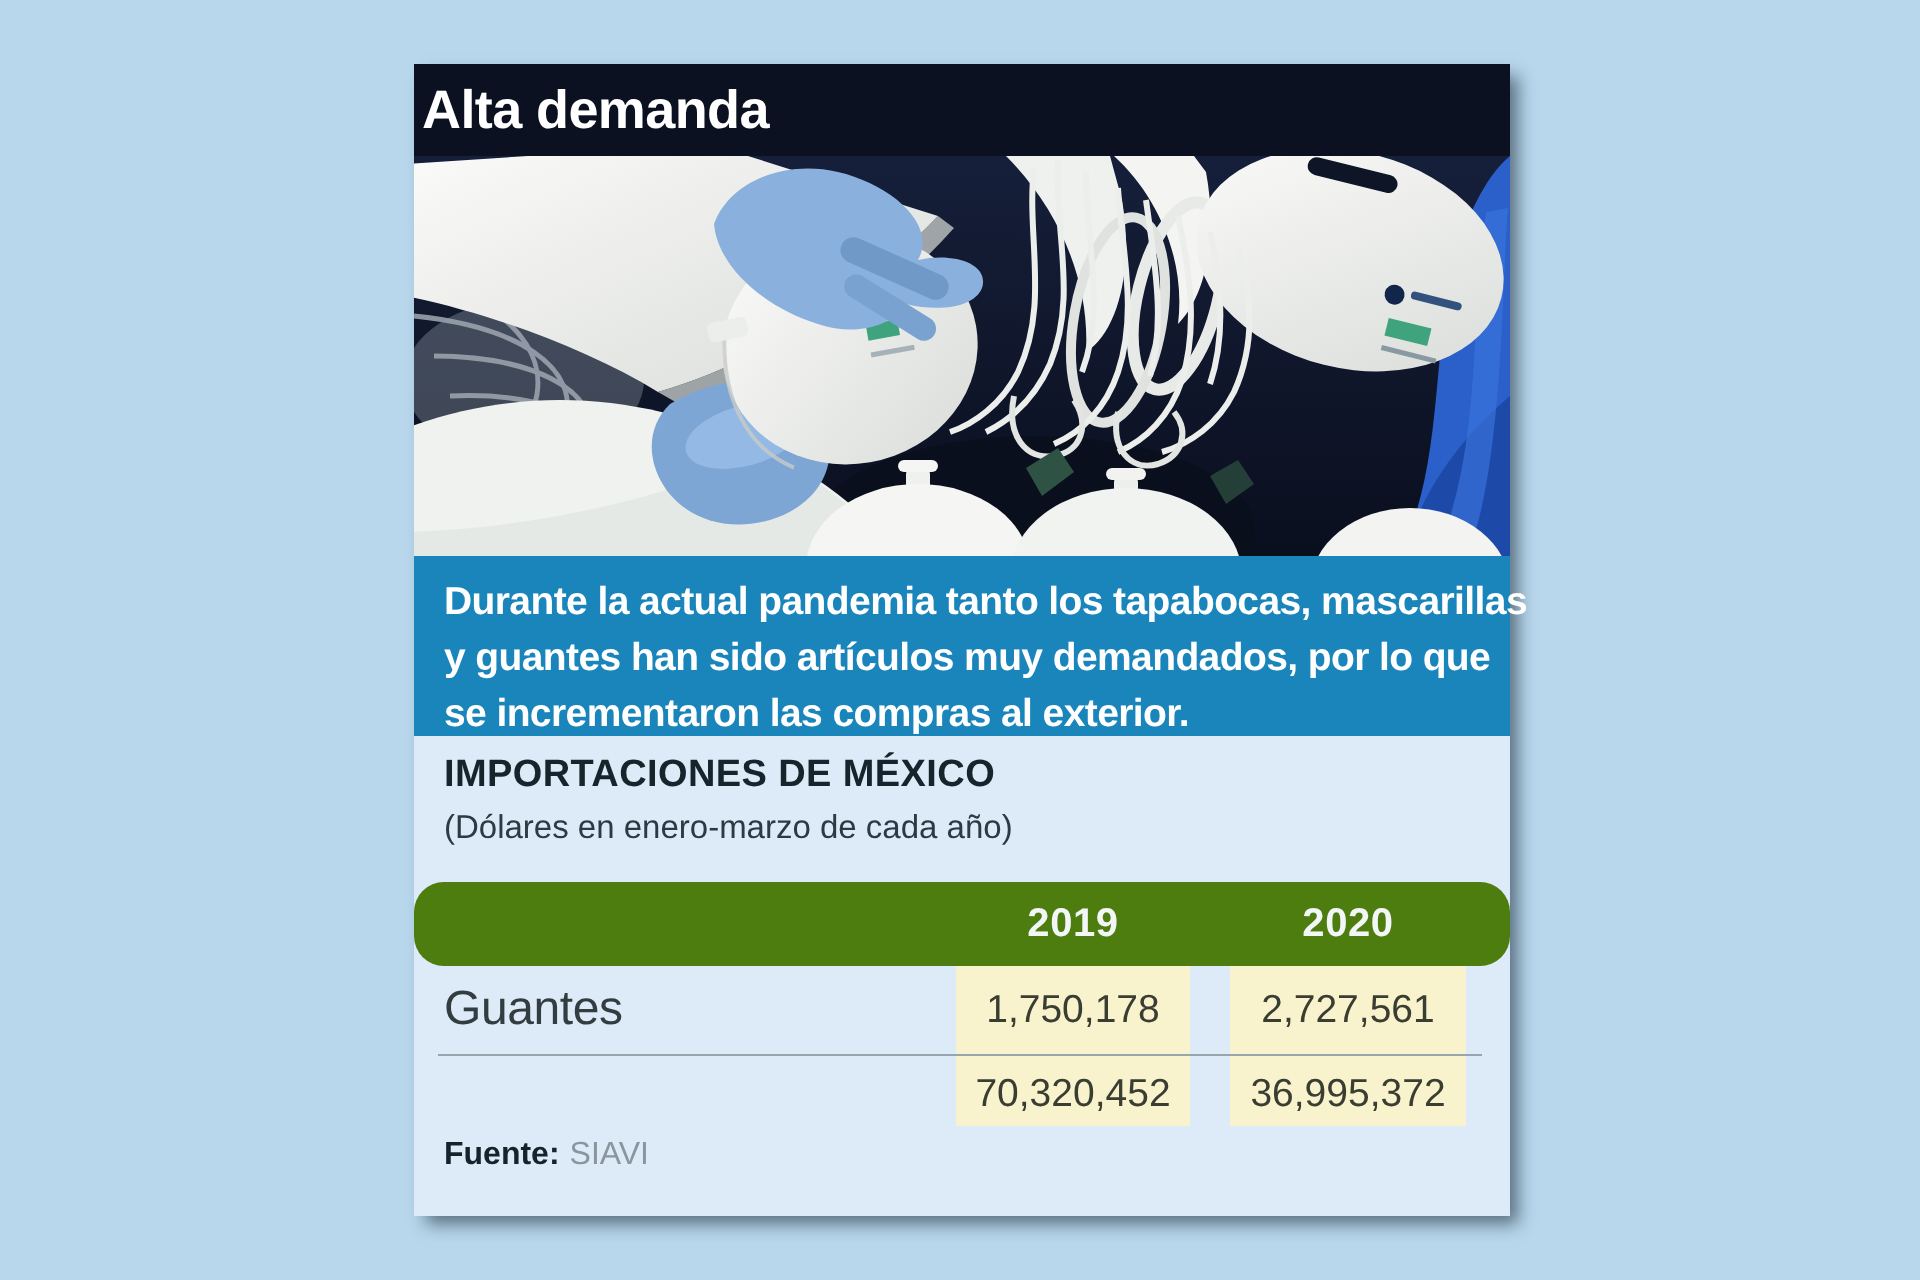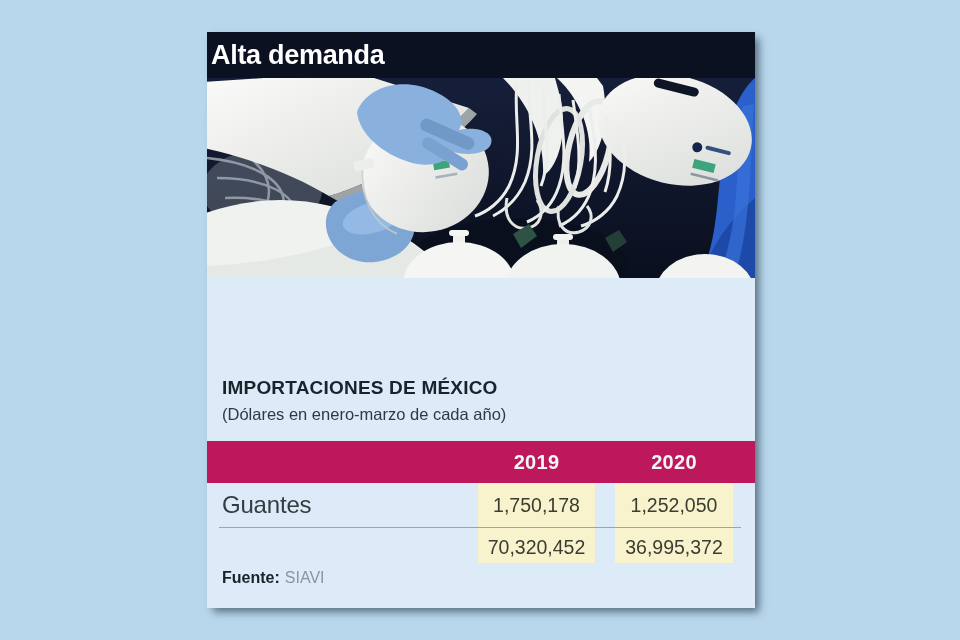--- a/index.html
+++ b/index.html
@@ -42,21 +42,22 @@
   .sec-title {
     position:absolute; left:15px; top:9px;
     font-size:19px; font-weight:bold; color:#16242c; letter-spacing:0.2px; white-space:nowrap;
   }
   .sec-sub {
     position:absolute; left:15px; top:37px;
     font-size:16.5px; color:#2c3b43; white-space:nowrap;
   }
   .thead {
     position:absolute; left:0; top:73px; width:100%; height:42px;
-    background:#be185d;
+    background:#4d7c0f;
+    border-radius:15px;
   }
   .thead .yr {
     position:absolute; top:0; height:42px; line-height:42px; text-align:center;
     color:#f2f6f6; font-size:20px; font-weight:bold; letter-spacing:0.3px;
   }
   .c1 { left:271px; width:117px; }
   .c2 { left:408px; width:118px; }
   .ycell { position:absolute; top:115px; height:80px; background:#f8f3cd; }
   .row { position:absolute; left:0; width:100%; }
   .row1 { top:115px; height:44px; }
@@ -178,37 +179,42 @@
         <ellipse cx="252" cy="206" rx="56" ry="42" fill="#f5f6f4"></ellipse>
         <rect x="350" y="160" width="12" height="16" rx="3" fill="#ecefec"></rect>
         <rect x="346" y="156" width="20" height="6" rx="3" fill="#f2f3f1"></rect>
         <ellipse cx="356" cy="210" rx="58" ry="44" fill="#f1f3f1"></ellipse>
         <ellipse cx="498" cy="216" rx="50" ry="40" fill="#f3f4f2"></ellipse>
         <path d="M306 156 l16 -10 8 12 -16 12 Z" fill="#2e5243"></path>
         <path d="M398 160 l14 -8 8 12 -14 10 Z" fill="#27453a" opacity="0.9"></path>
       </svg>
     </div>
 
+    <div class="desc">
+      <div class="line">Durante la actual pandemia tanto los tapabocas, mascarillas</div>
+      <div class="line">y guantes han sido artículos muy demandados, por lo que</div>
+      <div class="line">se incrementaron las compras al exterior.</div>
+    </div>
 
     <div class="section">
       <div class="sec-title">IMPORTACIONES DE MÉXICO</div>
       <div class="sec-sub">(Dólares en enero-marzo de cada año)</div>
 
       <div class="thead">
         <span class="yr c1">2019</span>
         <span class="yr c2">2020</span>
       </div>
 
       <div class="ycell c1"></div>
       <div class="ycell c2"></div>
 
       <div class="row row1">
         <span class="rlabel">Guantes</span>
         <span class="val c1">1,750,178</span>
-        <span class="val c2">1,252,050</span>
+        <span class="val c2">2,727,561</span>
       </div>
 
       <div class="rule"></div>
 
       <div class="row row2">
         <span class="val c1">70,320,452</span>
         <span class="val c2">36,995,372</span>
       </div>
 
       <div class="source">

